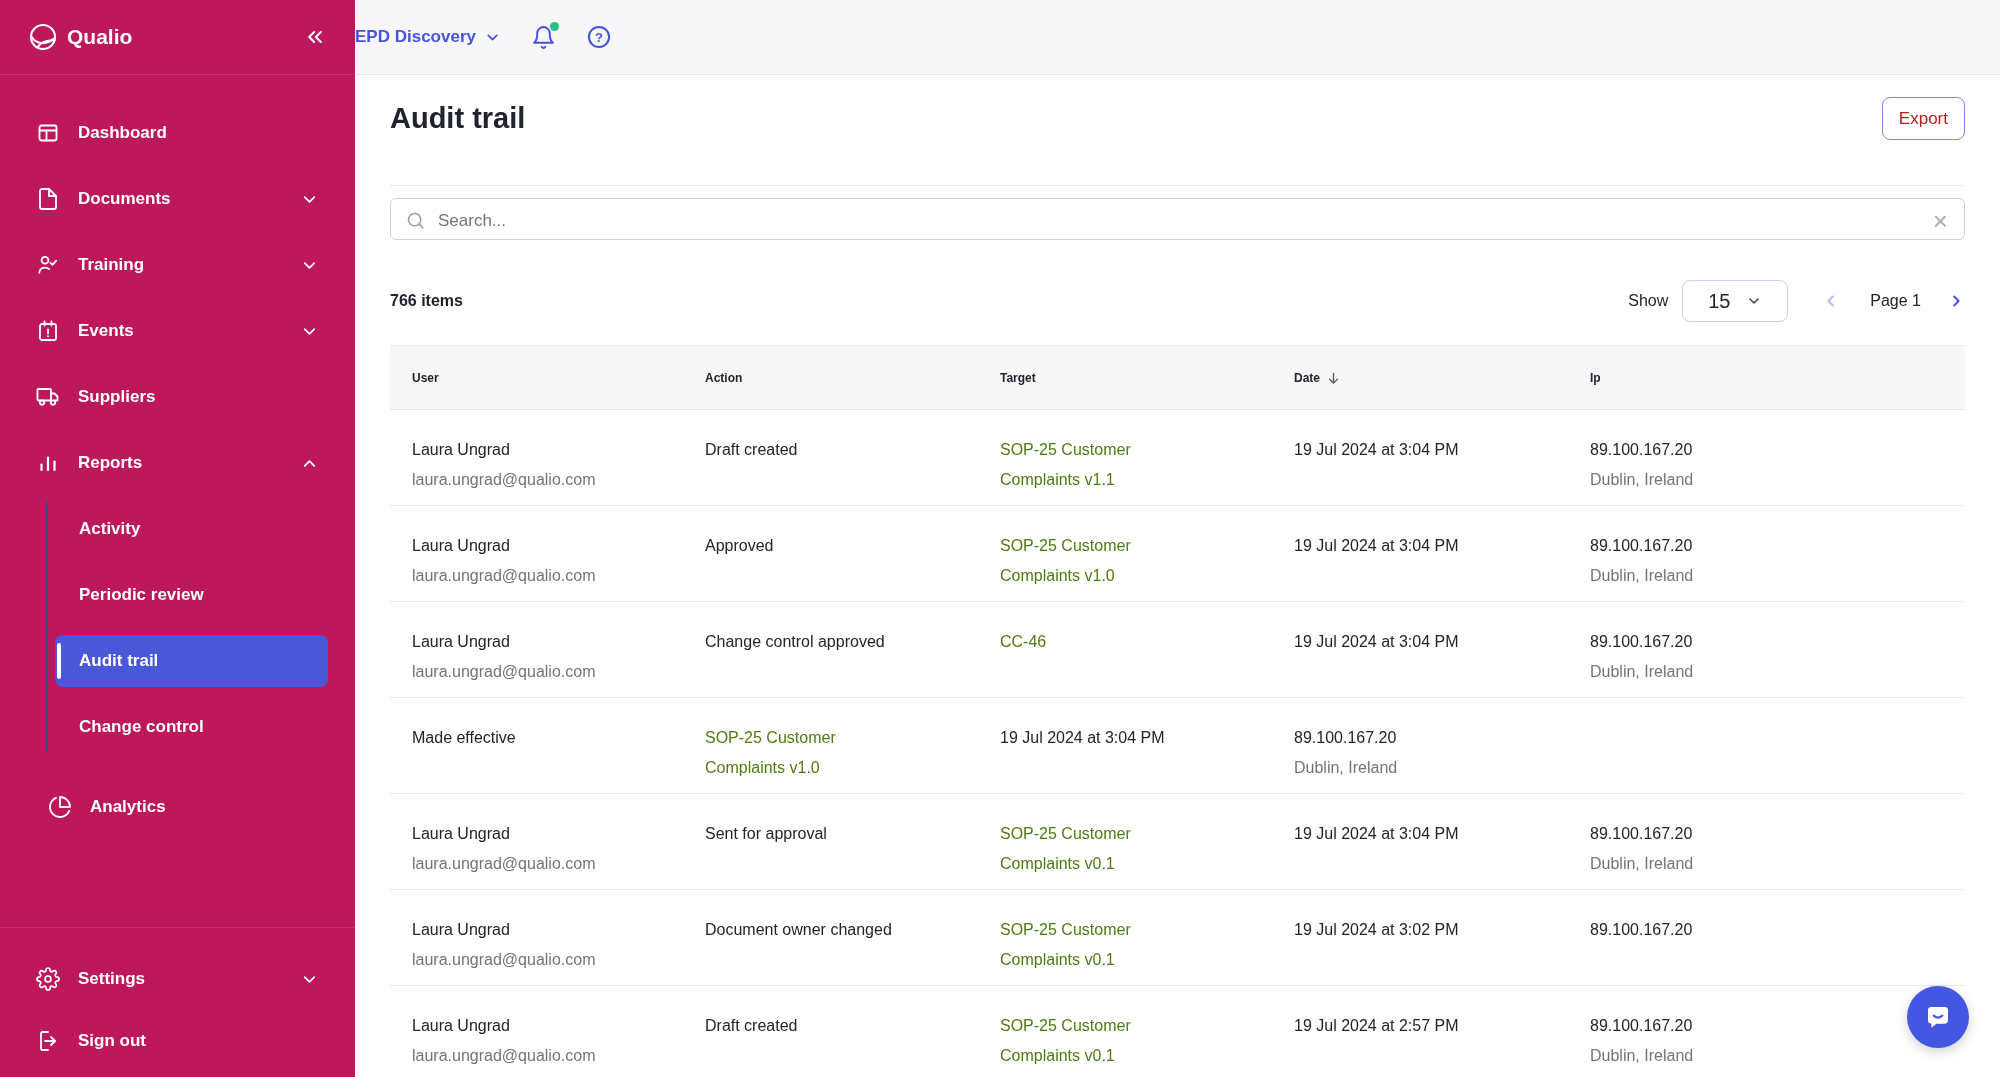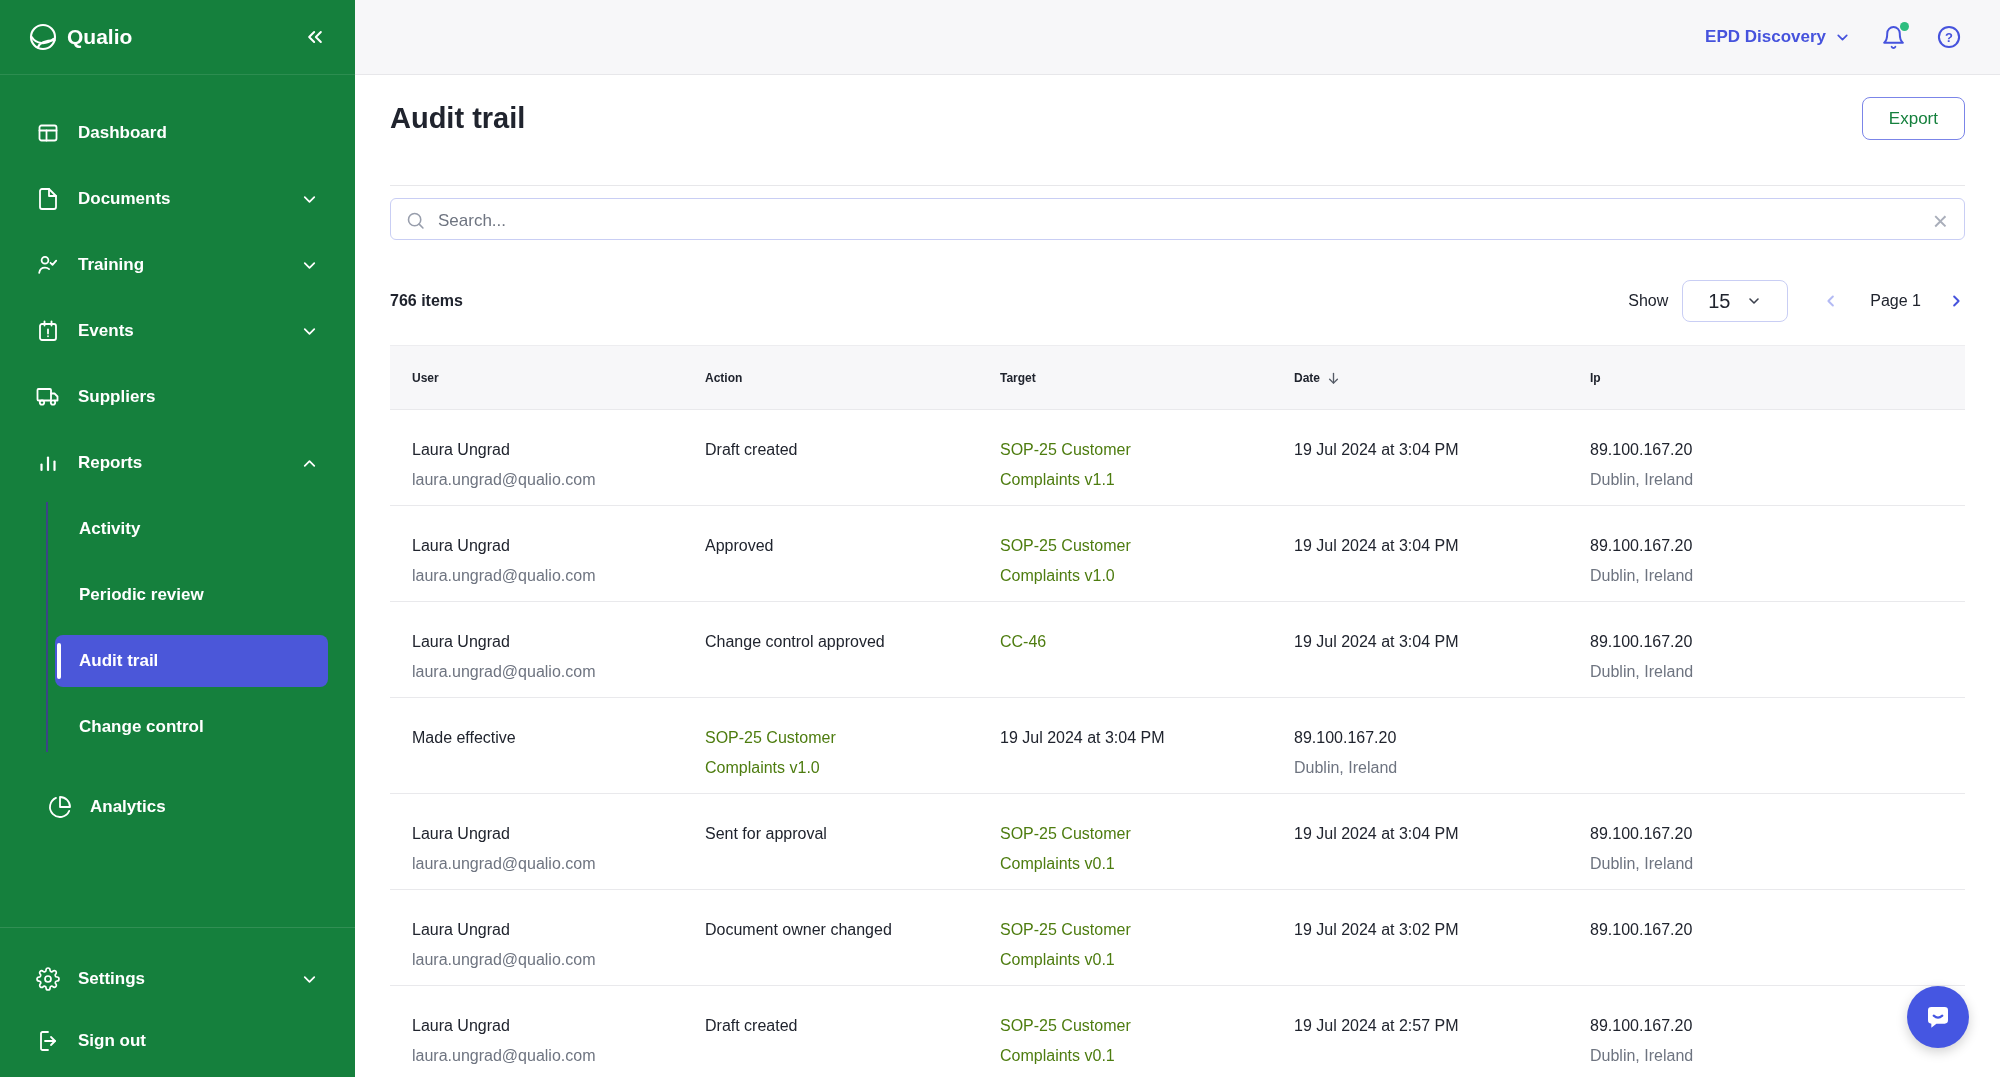--- a/index.html
+++ b/index.html
@@ -4,47 +4,47 @@
 <style>
   * { margin:0; padding:0; box-sizing:border-box; }
   html,body { width:2000px; height:1077px; overflow:hidden; }
   body {
     font-family:"Liberation Sans","DejaVu Sans",sans-serif;
     background:#ffffff; color:#20242e; position:relative;
   }
   svg { display:block; }
 
   
-  .sidebar { position:absolute; left:0; top:0; width:355px; height:1077px; background:#15803d; color:#fff; }
+  .sidebar { position:absolute; left:0; top:0; width:355px; height:1077px; background:#be185d; color:#fff; }
   .sb-header { height:75px; display:flex; align-items:center; padding:0 30px 0 28px; border-bottom:1px solid rgba(255,255,255,.1); }
   .sb-brand { font-size:21px; font-weight:700; margin-left:9px; }
   .sb-collapse { margin-left:auto; cursor:pointer; }
   .sb-nav { padding-top:25px; }
   .sb-item { height:66px; display:flex; align-items:center; padding:0 36px; gap:18px; font-size:17px; font-weight:600; cursor:pointer; }
   .sb-item .lbl { flex:1; }
   .sb-sub-wrap { position:relative; }
   .sb-sub-wrap::before { content:""; position:absolute; left:46px; top:6px; bottom:8px; width:2px; background:#3c4486; }
   .sb-sub { height:66px; display:flex; align-items:center; padding-left:79px; font-size:17px; font-weight:600; cursor:pointer; position:relative; }
   .sb-sub.selected { height:52px; margin:7px 27px 7px 55px; padding-left:24px; background:#4b57d9; border-radius:8px; }
   .sb-sub.selected::before { content:""; position:absolute; left:2px; top:8px; bottom:8px; width:4px; border-radius:2px; background:#ffffff; }
   .sb-item.analytics { margin-top:14px;margin-left:12px; }
   .sb-footer { position:absolute; left:0; right:0; bottom:0; border-top:1px solid rgba(255,255,255,.12); padding:20px 0 5px; }
   .sb-footer .sb-item { height:62px; }
 
   
   .content { margin-left:355px; height:1077px; background:#fff; }
-  .topbar { height:75px; background:#f7f7f9; border-bottom:1px solid #e7e7ea; display:flex; align-items:center; justify-content:flex-end; gap:30px; padding-right:38px; }
+  .topbar { height:75px; background:#f7f7f9; border-bottom:1px solid #e7e7ea; display:flex; align-items:center; gap:30px; padding-right:38px; }
   .workspace { display:flex; align-items:center; gap:8px; color:#4653dd; font-size:17px; font-weight:600; cursor:pointer; }
   .icon-btn { position:relative; cursor:pointer; }
   .notif-dot { position:absolute; top:-3px; right:-3px; width:9px; height:9px; border-radius:50%; background:#2dbd7f; }
 
   main { padding:0 35px; }
   .title-row { margin-top:22px; display:flex; align-items:center; height:43px; }
   h1 { font-size:29px; font-weight:700; color:#20242e; }
-  .export-btn { margin-left:auto; height:43px; padding:0 26px; background:#fff; border:1px solid #7b85e8; border-radius:8px; color:#15803d; font-size:17px; font-weight:500; font-family:inherit; cursor:pointer; }
+  .export-btn { margin-left:auto; height:43px; padding:0 16px; background:#fff; border:1px solid #7b85e8; border-radius:8px; color:#b91c1c; font-size:17px; font-weight:500; font-family:inherit; cursor:pointer; }
 
   .divider { margin-top:45px; border-top:1px solid #e7e7ea; }
 
   .searchbox { margin-top:12px; height:42px; border:1px solid #c9cef4; border-radius:6px; display:flex; align-items:center; padding:3px 16px 0 14px; gap:12px; background:#fff; }
   .searchbox input { flex:1; border:none; outline:none; font-size:17px; font-family:inherit; color:#20242e; background:transparent; }
   .searchbox input::placeholder { color:#6e7480; }
   .search-clear { font-size:26px; color:#a9aeba; line-height:1; cursor:pointer; }
 
   .controls-row { margin-top:40px; display:flex; align-items:center; height:42px; }
   .items-count { font-size:16px; font-weight:700; }

